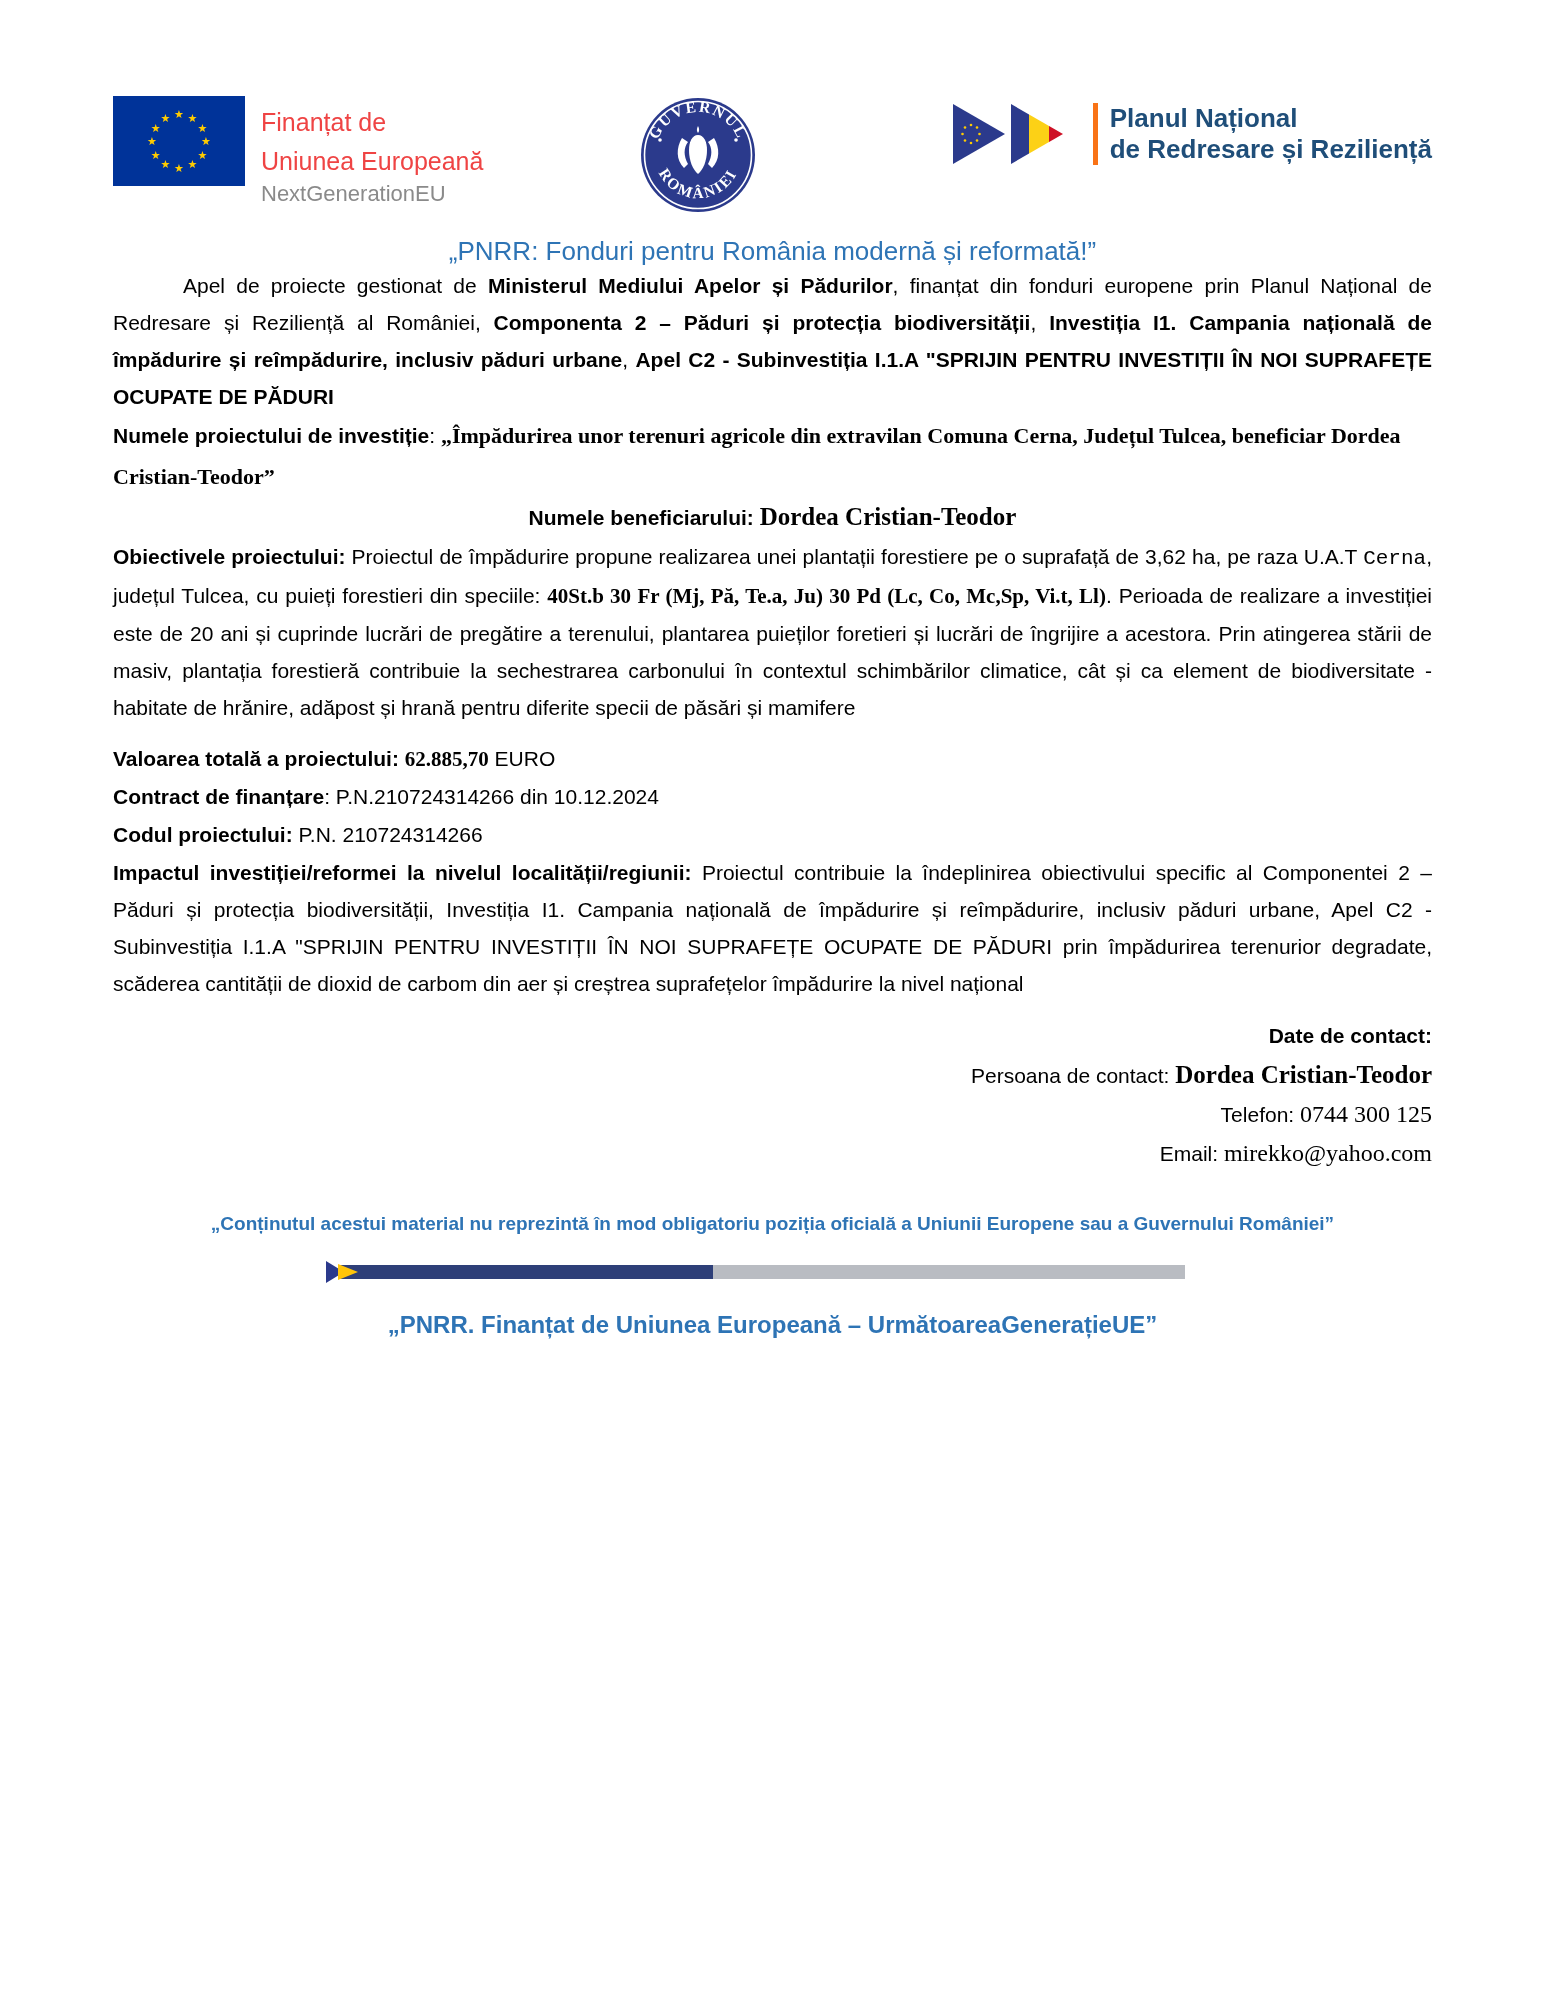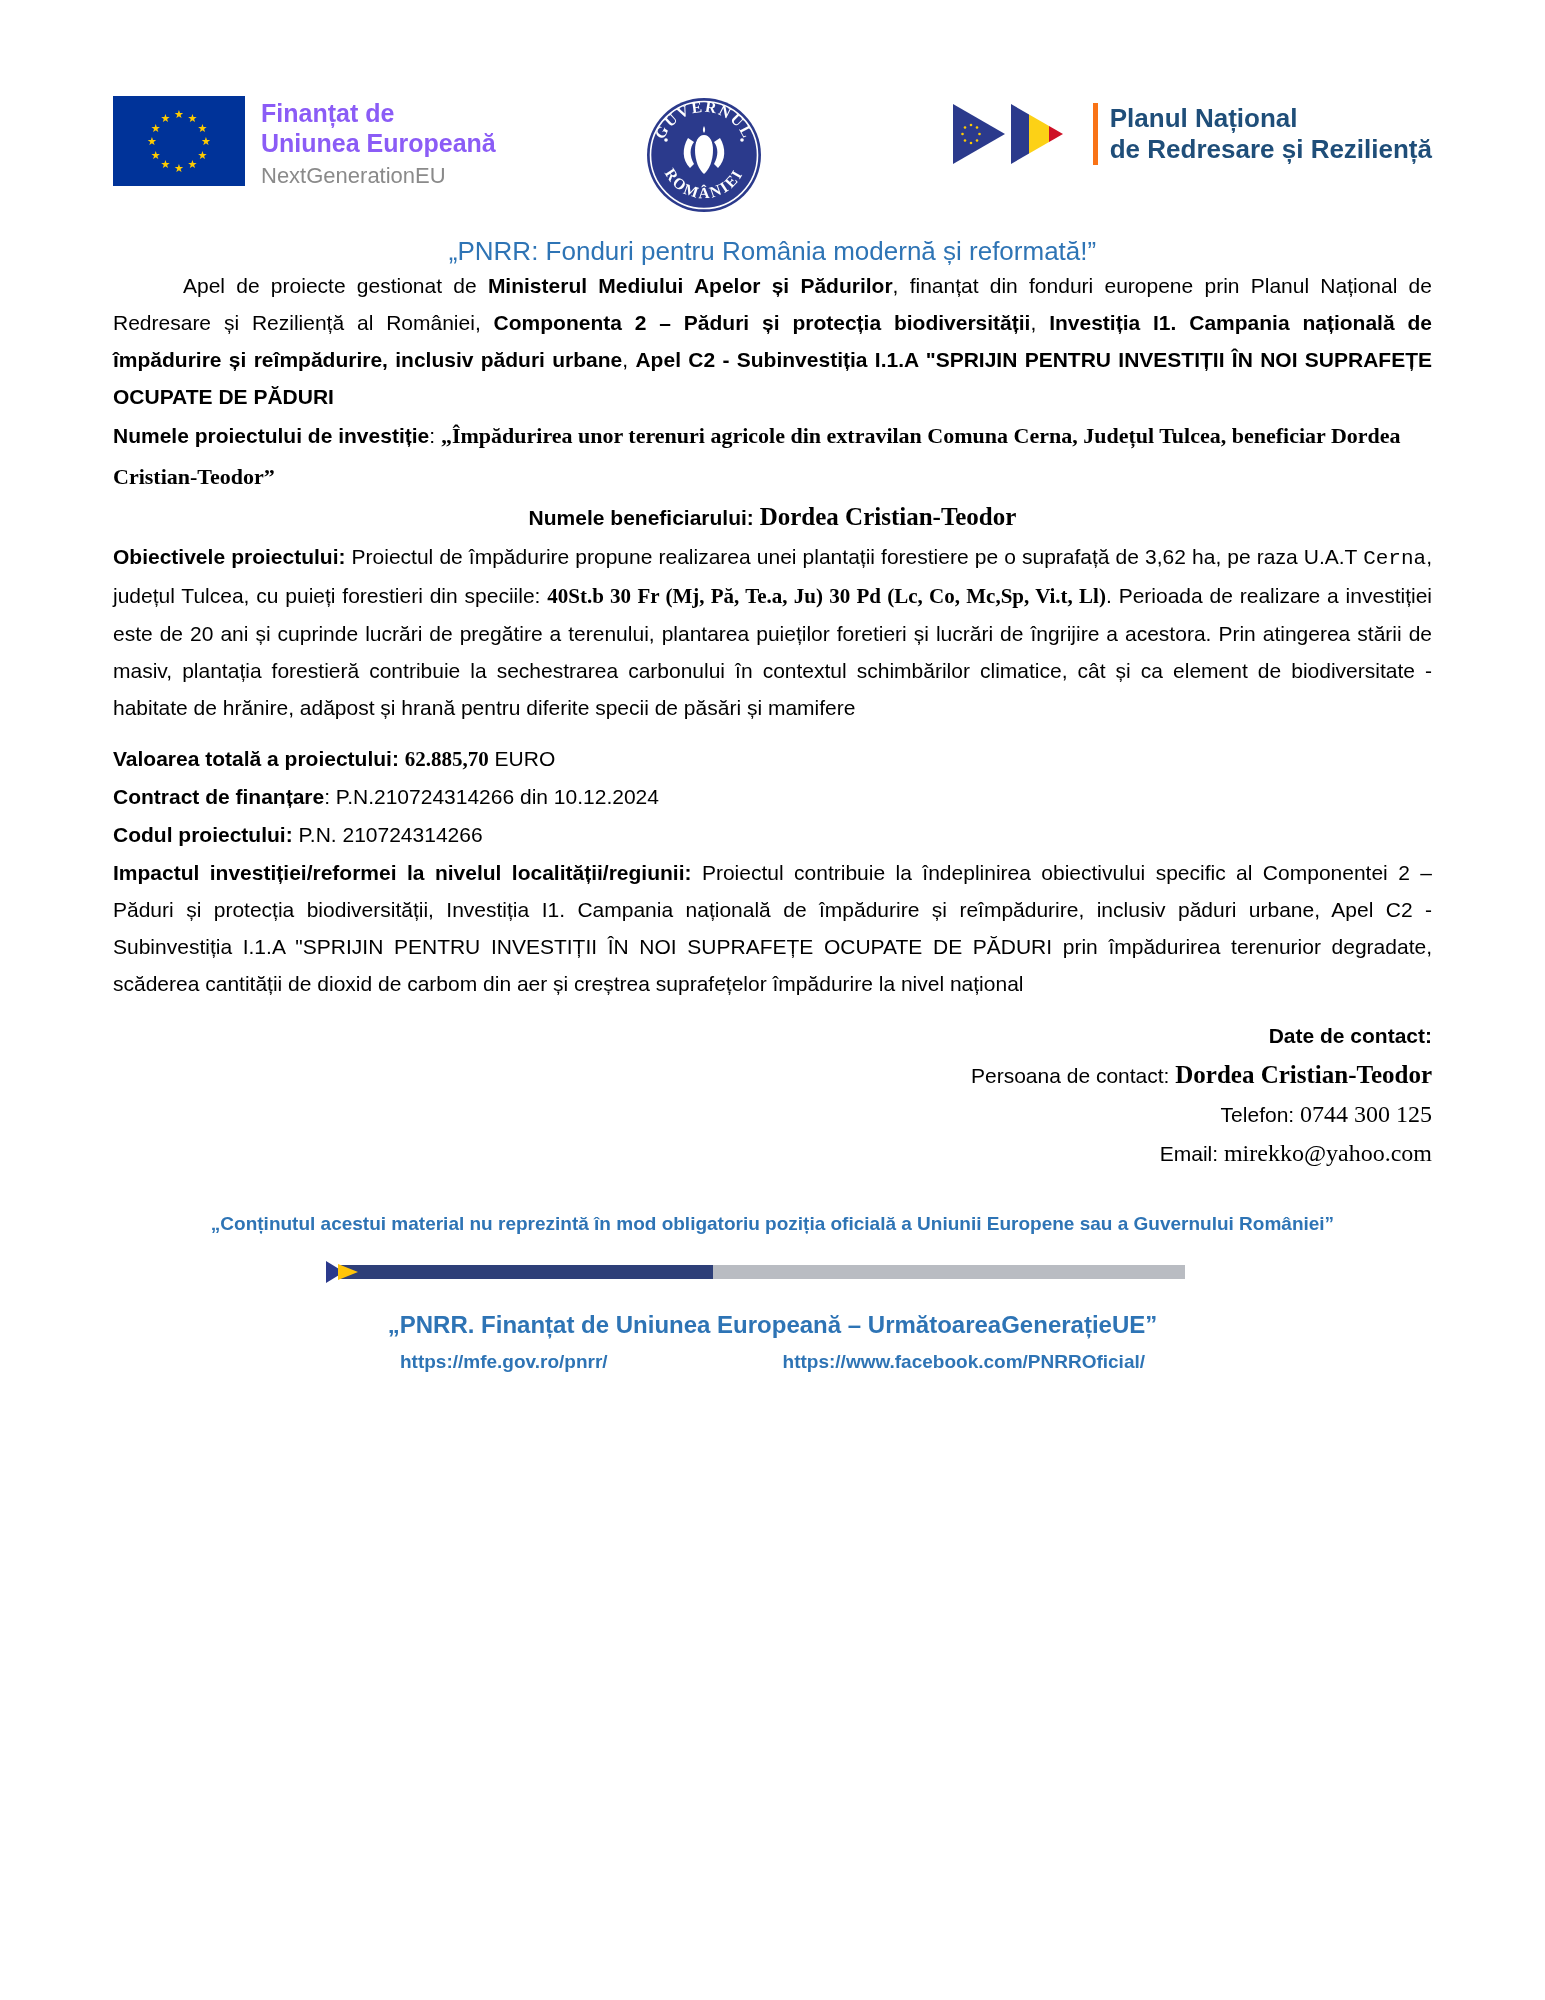--- a/index.html
+++ b/index.html
@@ -7,21 +7,21 @@
     width:1545px;height:2000px;background:#ffffff;position:relative;overflow:hidden;
     font-family:"Liberation Sans",sans-serif;color:#000;
     -webkit-font-smoothing:antialiased;
   }
   .page{padding:0 113px;box-sizing:border-box;}
 
   
   .header-row{display:flex;align-items:flex-start;justify-content:space-between;padding-top:96px;height:118px;}
   .eu-logo{display:flex;gap:16px;align-items:flex-start;}
   .eu-text{padding-top:2px;line-height:30px;}
-  .eu-text .l1,.eu-text .l2{color:#8b5cf6;font-weight:700;font-size:25px;}
+  .eu-text .l1,.eu-text .l2{color:#ef4444;font-weight:400;font-size:25px;margin-top:9px;}
   .eu-text .l3{color:#8a8a8a;font-size:22px;font-weight:400;margin-top:3px;}
   .seal-wrap{margin-left:-40px;}
   .pnrr-logo{display:flex;align-items:center;gap:0;}
   .pnrr-text{border-left:5px solid #f97316;padding-left:12px;margin-left:8px;
     color:#1F4E79;font-weight:700;font-size:26px;line-height:31px;}
 
   
   .title{margin:70px 0 0 0;text-align:center;color:#2E74B5;font-size:42px;font-weight:700;line-height:56px;}
   .subtitle{margin-top:22px;text-align:center;color:#2E74B5;font-size:26px;font-weight:400;}
 
@@ -174,18 +174,14 @@
     <svg class="bar-arrow" width="44" height="30" viewBox="0 0 44 30">
       <polygon points="2,4 20,15 2,26" fill="#2B3A8C"></polygon>
       <polygon points="14,7 34,15 14,23" fill="#FFC50A"></polygon>
     </svg>
     <div class="bar-filled"></div>
     <div class="bar-track"></div>
   </div>
 
   <div class="pnrr-footer">„PNRR. Finanțat de Uniunea Europeană – UrmătoareaGenerațieUE”</div>
 
-  <div class="links-row">
-    <a href="#">https://mfe.gov.ro/pnrr/</a>
-    <a href="#">https://www.facebook.com/PNRROficial/</a>
-  </div>
 
 </div>
 
 </body></html>

